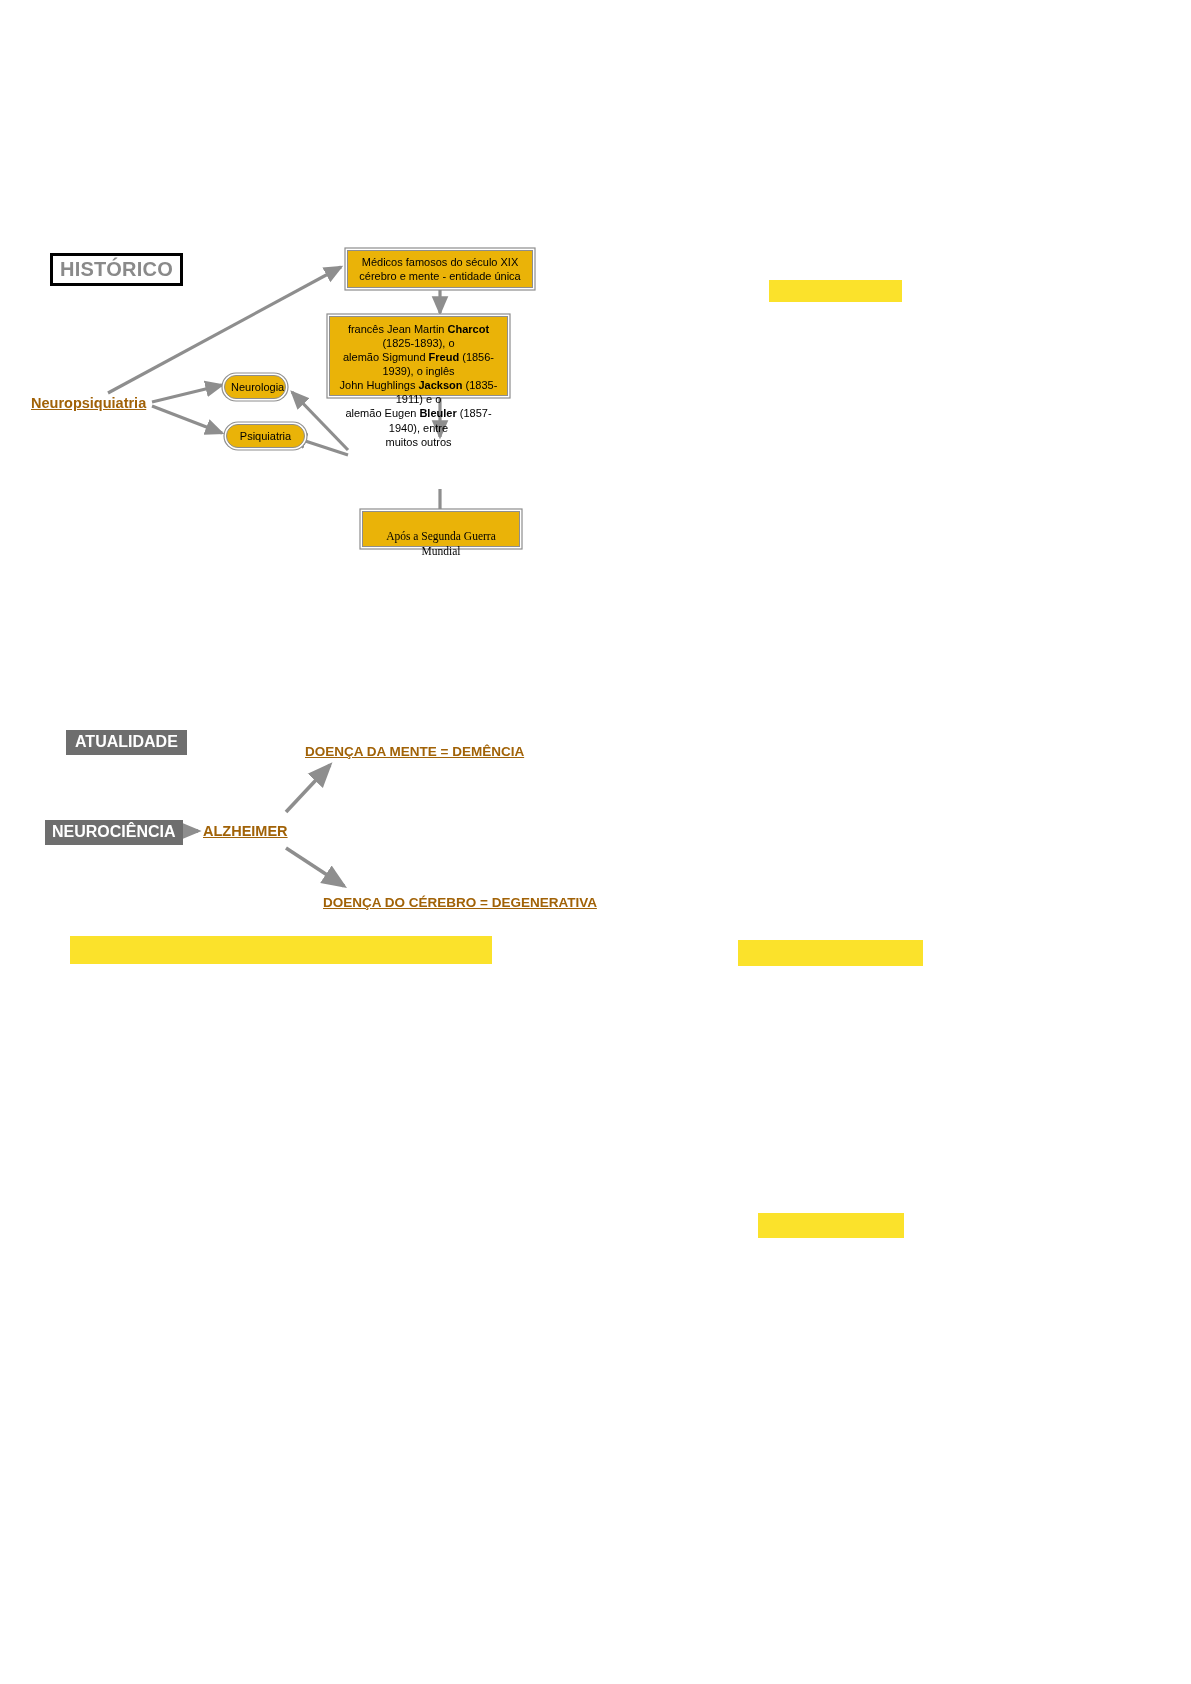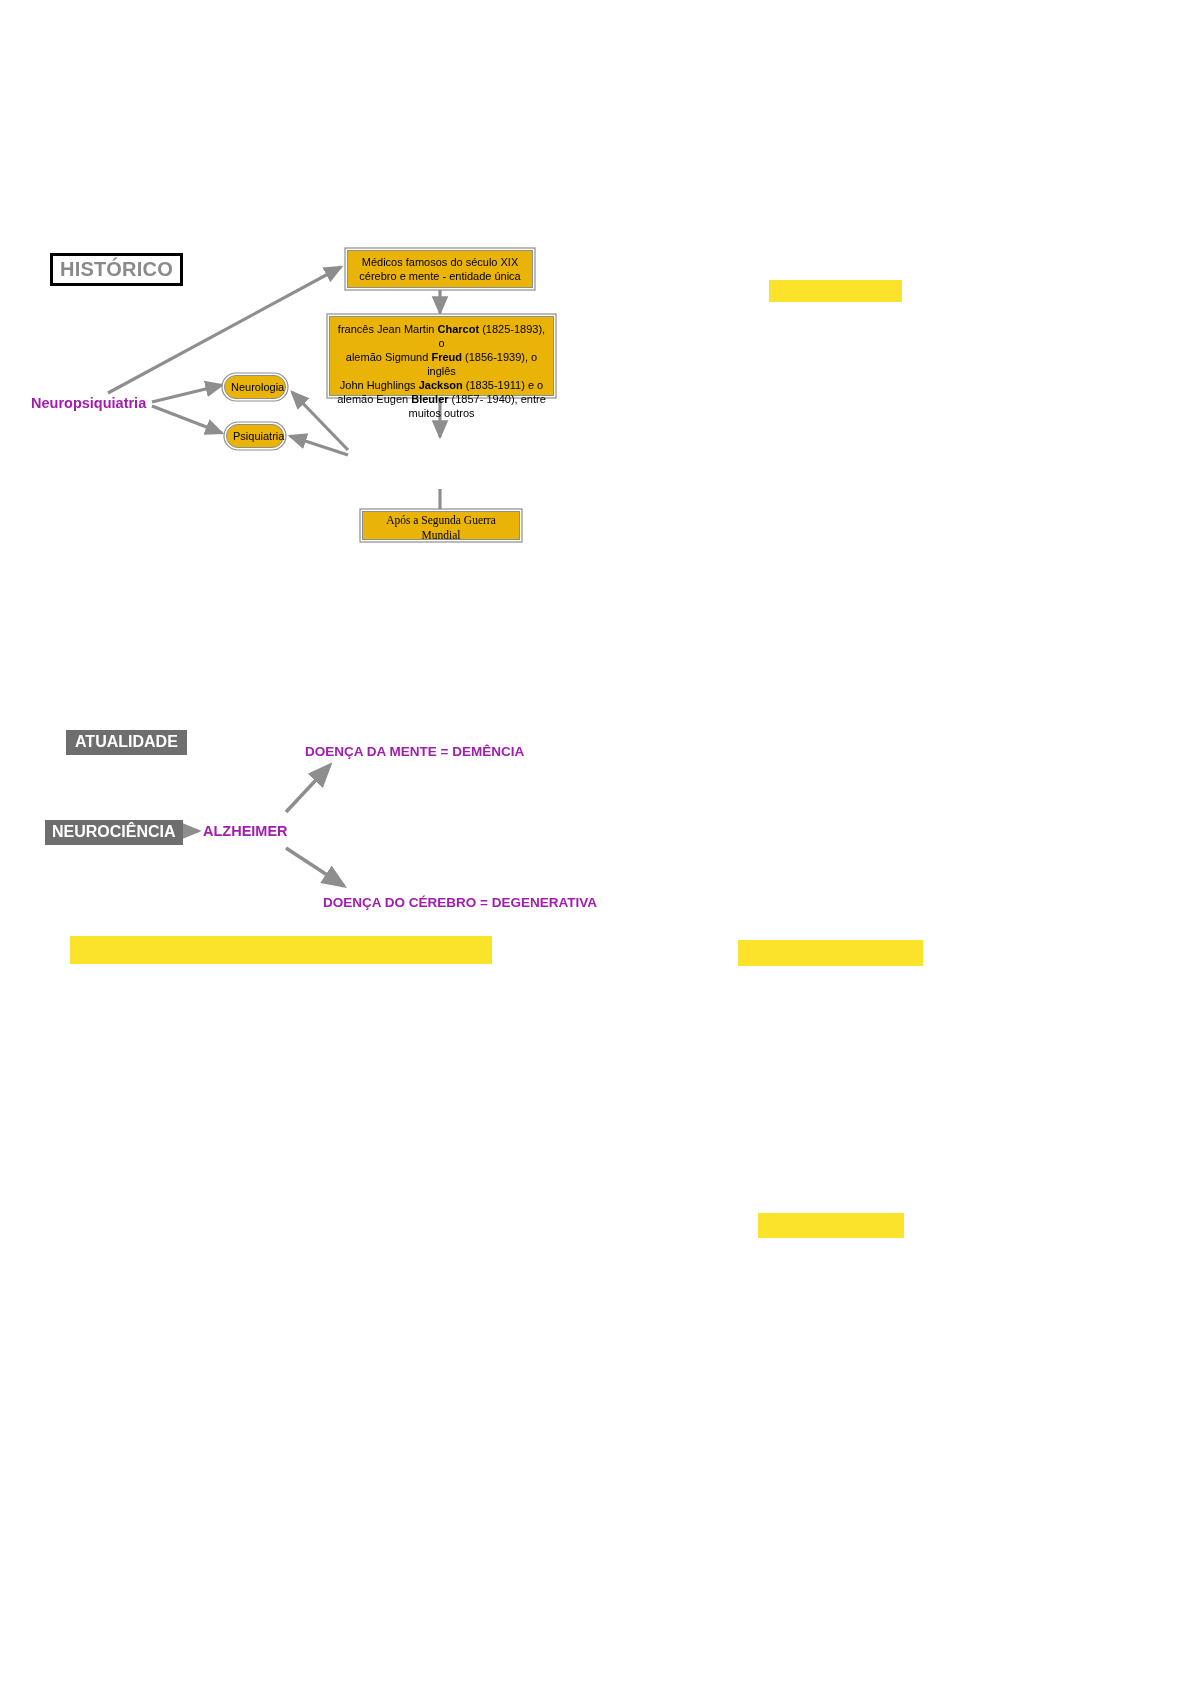--- a/index.html
+++ b/index.html
@@ -65,21 +65,22 @@
   .fb-s2 { font-size: 11px; }
   .fb-s3 { font-size: 13px; }
   .fb-small-label { font-size: 11px; border-radius: 12px; }
   .fb-serif { font-family: "Liberation Serif", serif; font-size: 11.5px; }
 
   
   .lbl-bold {
     font-weight: bold;
     font-size: 14.5px;
     white-space: nowrap;
-    color: #a21caf;
+    color: #a16207;
+    text-decoration: underline;
   }
   .lbl-bold.sm { font-size: 13.5px; }
 
   
   .hl {
     background: #fbe22b;
   }
 
   
   .arrows {
@@ -126,37 +127,37 @@
 
     <line x1="286" y1="848" x2="344" y2="886" stroke="#8e8e8e" stroke-width="3.6" marker-end="url(#ahs)"></line>
   </svg>
 
   <div class="abs chip-outline" style="left:50px; top:253px;">HISTÓRICO</div>
 
   <div class="abs lbl-bold" style="left:31px; top:395px;">Neuropsiquiatria</div>
 
   <div class="abs flowbox double fb-small-label" style="left:224px; top:375px; width:62px;">Neurologia</div>
 
-  <div class="abs flowbox double fb-small-label" style="left:226px; top:424px; width:58px;">Psiquiatria</div>
+  <div class="abs flowbox double fb-small-label" style="left:226px; top:424px; width:79px;">Psiquiatria</div>
 
   <div class="abs flowbox double fb-s1" style="left:347px; top:250px; width:186px; height:38px;">
     <div>Médicos famosos do século XIX</div>
     <div>cérebro e mente - entidade única</div>
   </div>
 
-  <div class="abs flowbox double fb-s2" style="left:329px; top:316px; width:225px; height:80px; padding-top:5px;">
+  <div class="abs flowbox double fb-s2" style="left:329px; top:316px; width:179px; height:80px; padding-top:5px;">
     <div>francês Jean Martin <b>Charcot</b> (1825-1893), o</div>
     <div>alemão Sigmund <b>Freud</b> (1856-1939), o inglês</div>
     <div>John Hughlings <b>Jackson</b> (1835-1911) e o</div>
     <div>alemão Eugen <b>Bleuler</b> (1857- 1940), entre</div>
     <div>muitos outros</div>
   </div>
 
 
-  <div class="abs flowbox double fb-serif" style="left:362px; top:511px; width:158px; height:29px; padding:1px 4px;">Após a Segunda Guerra Mundial</div>
+  <div class="abs flowbox double fb-serif" style="left:362px; top:511px; width:158px; height:29px; padding:17px 4px;">Após a Segunda Guerra Mundial</div>
 
   <div class="abs chip-filled" style="left:66px; top:730px;">ATUALIDADE</div>
 
   <div class="abs chip-filled small" style="left:45px; top:820px;">NEUROCIÊNCIA</div>
 
   <div class="abs lbl-bold" style="left:203px; top:823px;">ALZHEIMER</div>
 
   <div class="abs lbl-bold sm" style="left:305px; top:744px;">DOENÇA DA MENTE = DEMÊNCIA</div>
 
   <div class="abs lbl-bold sm" style="left:287px; top:895px;padding-left:36px;">DOENÇA DO CÉREBRO = DEGENERATIVA</div>

